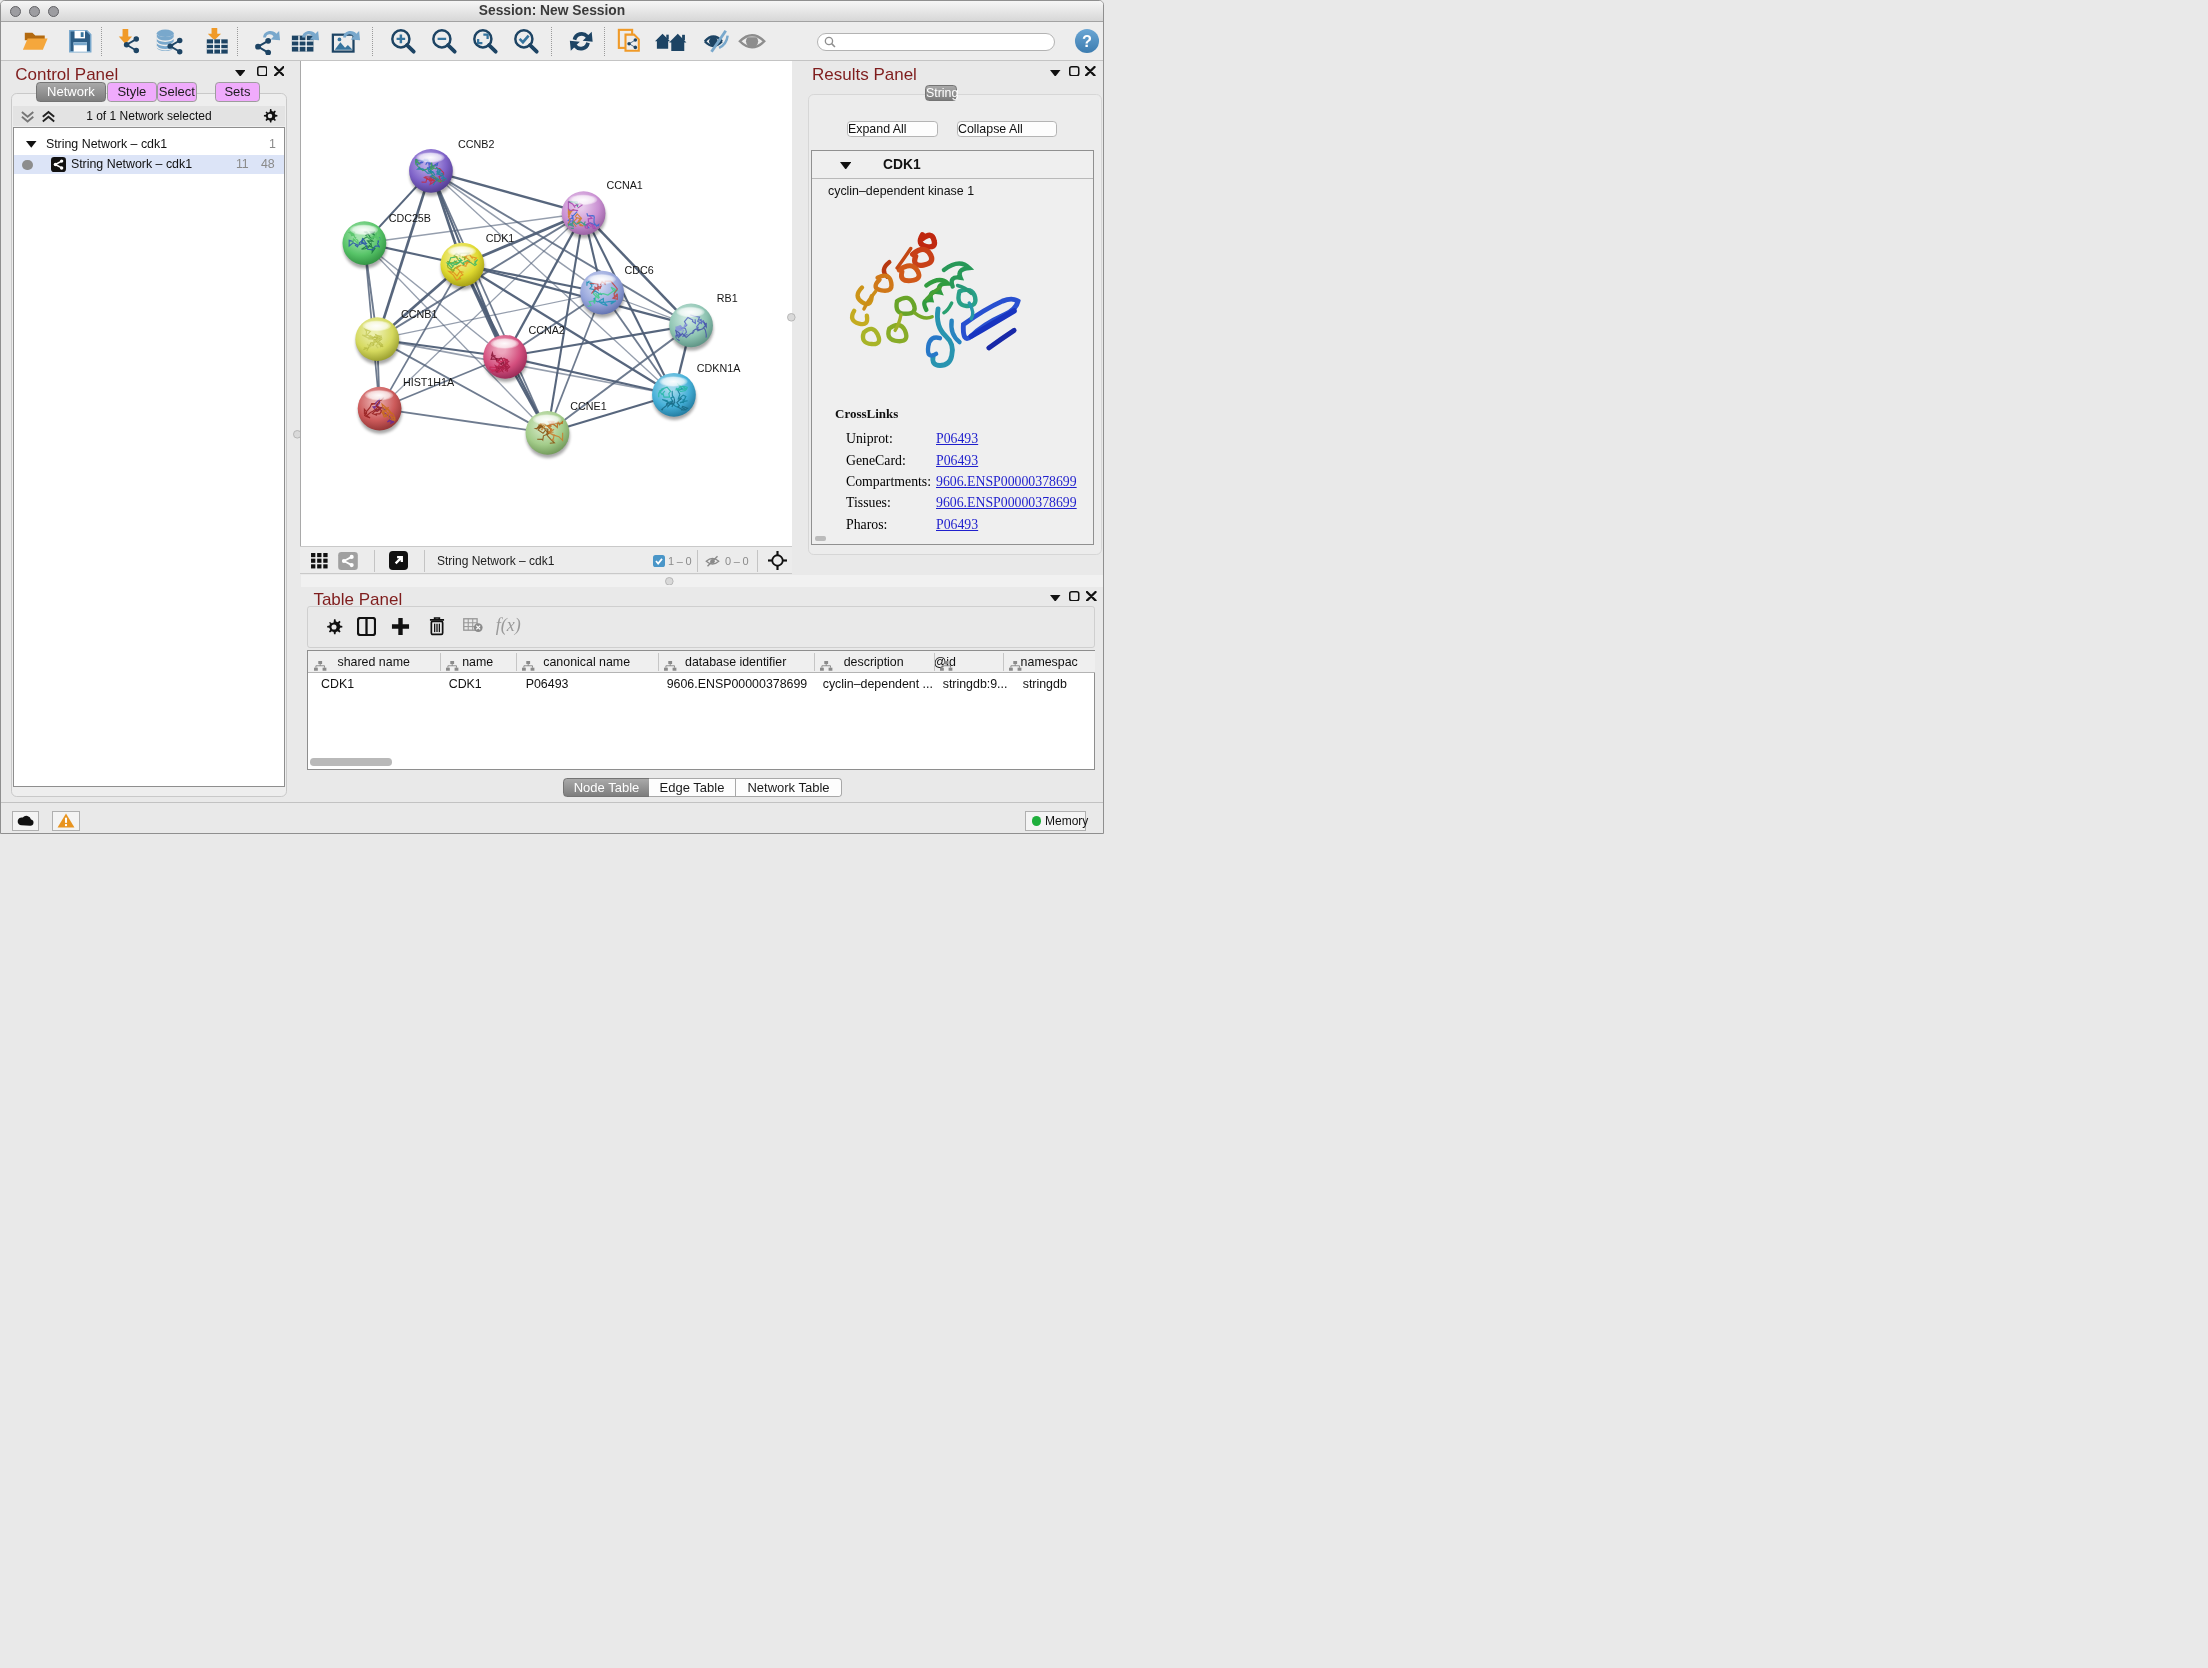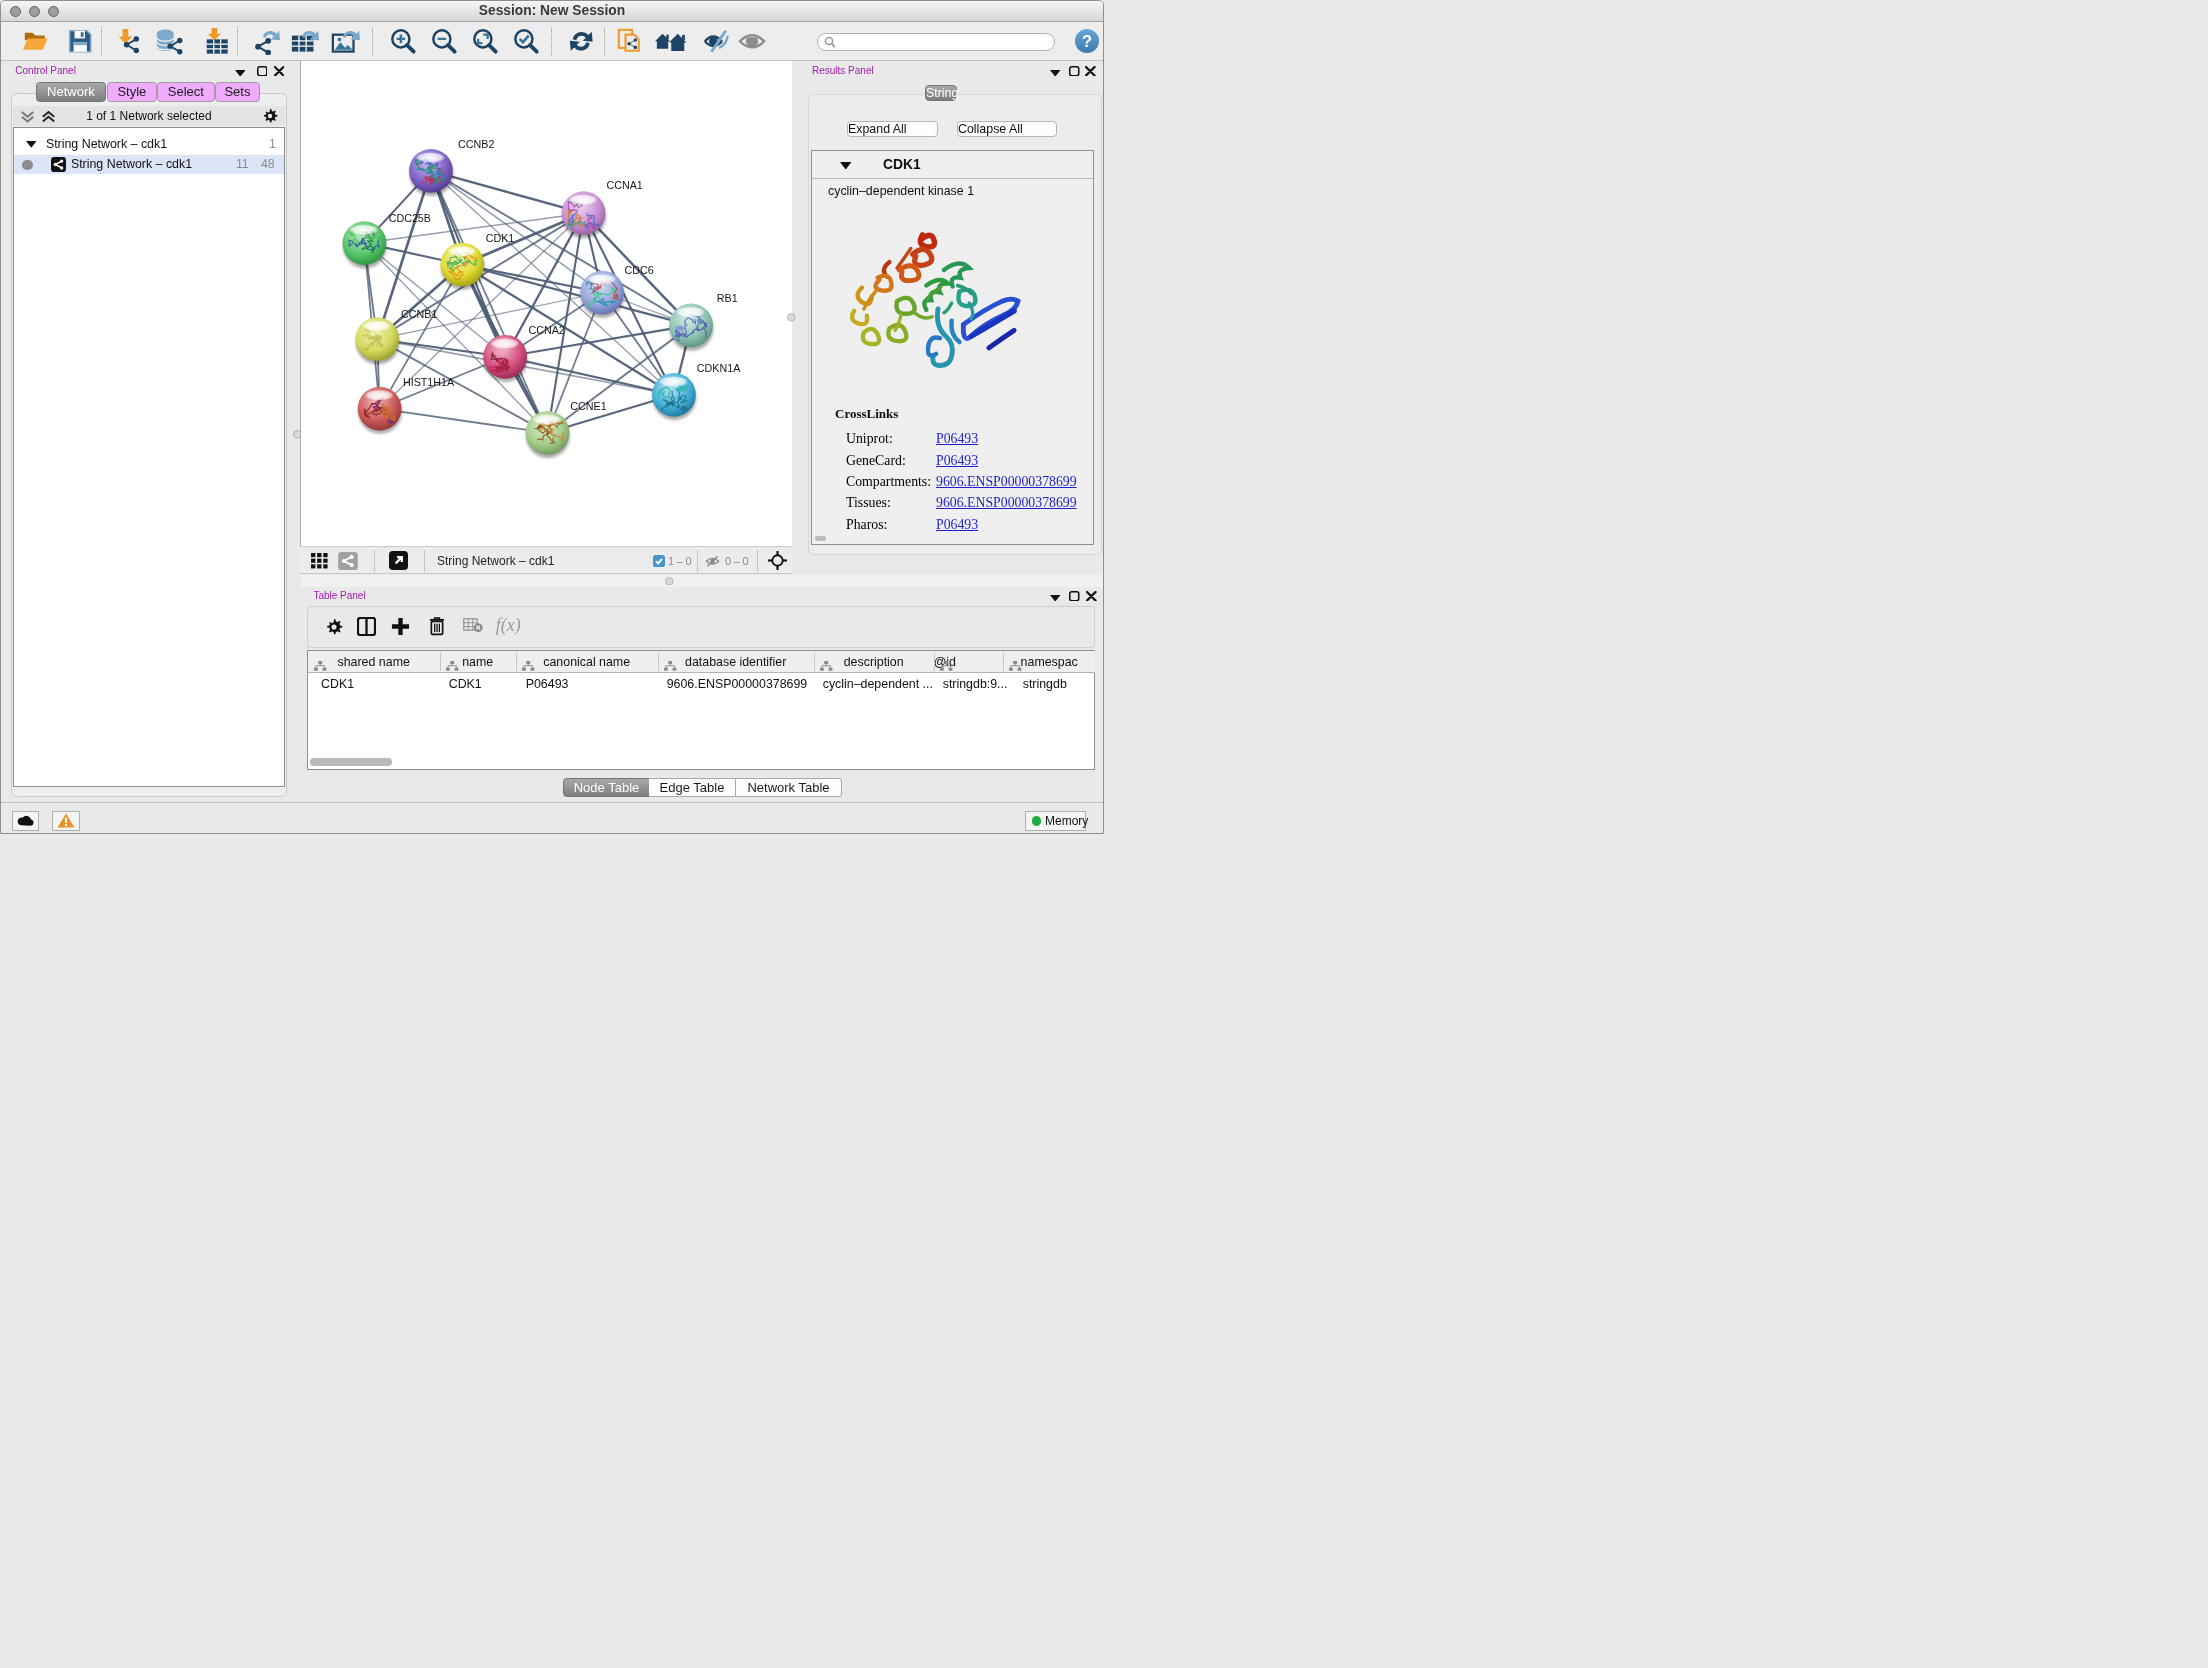--- a/index.html
+++ b/index.html
@@ -5,21 +5,21 @@
 #win{position:absolute;left:0;top:0;width:1104px;height:834px;background:#e9e9e9;border:1px solid #8f8f8f;border-radius:4.8px 4.8px 0 0;overflow:hidden}
 .abs{position:absolute}
 #titlebar{left:0;top:0;width:100%;height:21px;background:linear-gradient(#f6f6f6,#d7d7d7);border-bottom:1px solid #a2a2a2}
 .light{position:absolute;top:5.2px;width:11px;height:11px;border-radius:50%;background:#9d9da1;border:1px solid #636367}
 #title{position:absolute;left:0;top:0;width:100%;text-align:center;font-size:13.8px;font-weight:600;color:#3a3a3a;line-height:20px}
 #toolbar{left:0;top:21px;width:100%;height:39px;background:#ededed;border-bottom:1px solid #c4c4c4}
 .tsep{position:absolute;top:4.8px;height:29.5px;width:0;border-left:1px dotted #9a9a9a}
 .tbi{position:absolute;top:4.8px}
 #searchbox{position:absolute;left:816px;top:10.5px;width:238px;height:18px;background:#fff;border:1px solid #b3b3b3;border-radius:9px}
 #controlpanel{left:2.9px;top:60px;width:296px;height:741px;background:#e9e9e9}
-.ptitle{font-size:10px;color:#a21caf}
+.ptitle{font-size:17px;color:#7f1d1d}
 .tab{position:absolute;top:21px;height:20px;border:1px solid #9d9d9d;background:#f0abfc;color:#1c1c1c;font-size:13px;text-align:center;line-height:18px;border-radius:3.8px}
 .tabsel{background:linear-gradient(#a9a9a9,#7e7e7e);color:#fff;border-color:#747474}
 #cpbox{left:7.1px;top:32px;width:276px;height:704px;background:#eeeeee;border:1px solid #c9c9c9;border-radius:5.7px}
 #cphead{left:9px;top:45px;width:272px;height:20px;background:#e3e3e3;font-size:12px;color:#111;text-align:center;line-height:20px}
 #cplist{left:9px;top:66px;width:272px;height:660px;background:#fff;border:1px solid #8e8e8e}
 .trow{position:absolute;left:0;width:100%;height:19px;font-size:12.4px;color:#111;line-height:19px}
 #canvas{left:299px;top:60px;width:493px;height:485px;background:#fff;border-left:1px solid #a9a9a9;border-right:1px solid #a9a9a9}
 #navbar{left:299px;top:545px;width:493px;height:27.6px;background:#ececec;border-top:1px solid #c9c9c9;border-bottom:1px solid #c9c9c9}
 .nsep{position:absolute;top:2.9px;height:22px;width:0;border-left:1px solid #c4c4c4}
 #hdivider{left:300px;top:574px;width:805px;height:12.4px;background:#f1f1f1}
@@ -222,21 +222,21 @@
       </svg>
 <svg class="abs" style="left:253px;top:4.8px" width="10.5" height="10.5" viewBox="0 0 11 11">
         <rect x="0.8" y="0.8" width="9.4" height="9.4" rx="2" fill="none" stroke="#111" stroke-width="1.6"></rect>
       </svg>
 <svg class="abs" style="left:270px;top:4.8px" width="10.5" height="10.5" viewBox="0 0 11 11">
         <path d="M1 1 L10 10 M10 1 L1 10" stroke="#111" stroke-width="2.4" stroke-linecap="round"></path>
       </svg>
 <div id="cpbox" class="abs"></div>
 <div class="tab tabsel" style="left:32px;width:70px">Network</div>
 <div class="tab" style="left:103px;width:50px">Style</div>
-<div class="tab" style="left:153px;width:58px">Select</div>
+<div class="tab" style="left:153px;width:40px">Select</div>
 <div class="tab" style="left:211px;width:45px">Sets</div>
 <div id="cphead" class="abs">1 of 1 Network selected<svg class="abs" style="left:7.6px;top:3.8px" width="38" height="13.3" viewBox="0 0 40 14">
 <g fill="none" stroke="#777" stroke-width="2">
             <path d="M2 2 l6 5 6-5"></path>
             <path d="M2 7 l6 5 6-5"></path>
           </g>
 <g fill="none" stroke="#222" stroke-width="2">
             <path d="M24 7 l6-5 6 5"></path>
             <path d="M24 12 l6-5 6 5"></path>
           </g>

